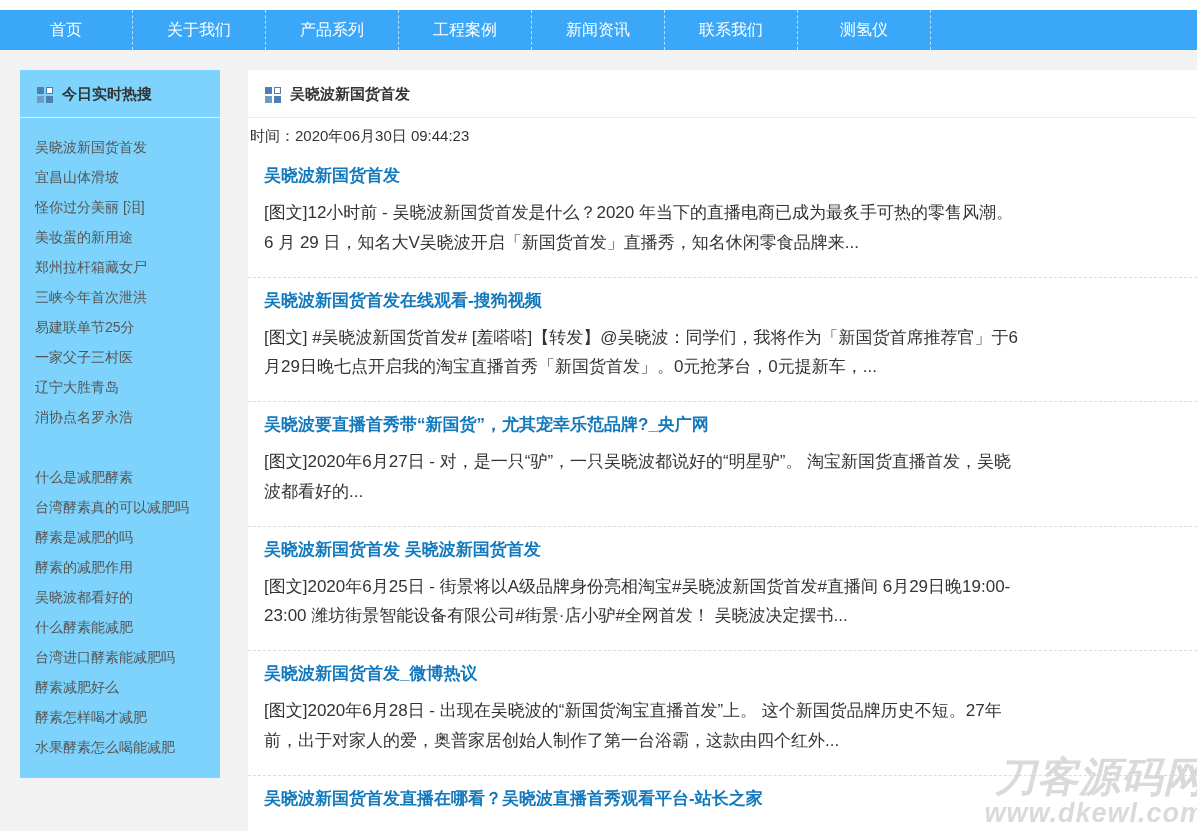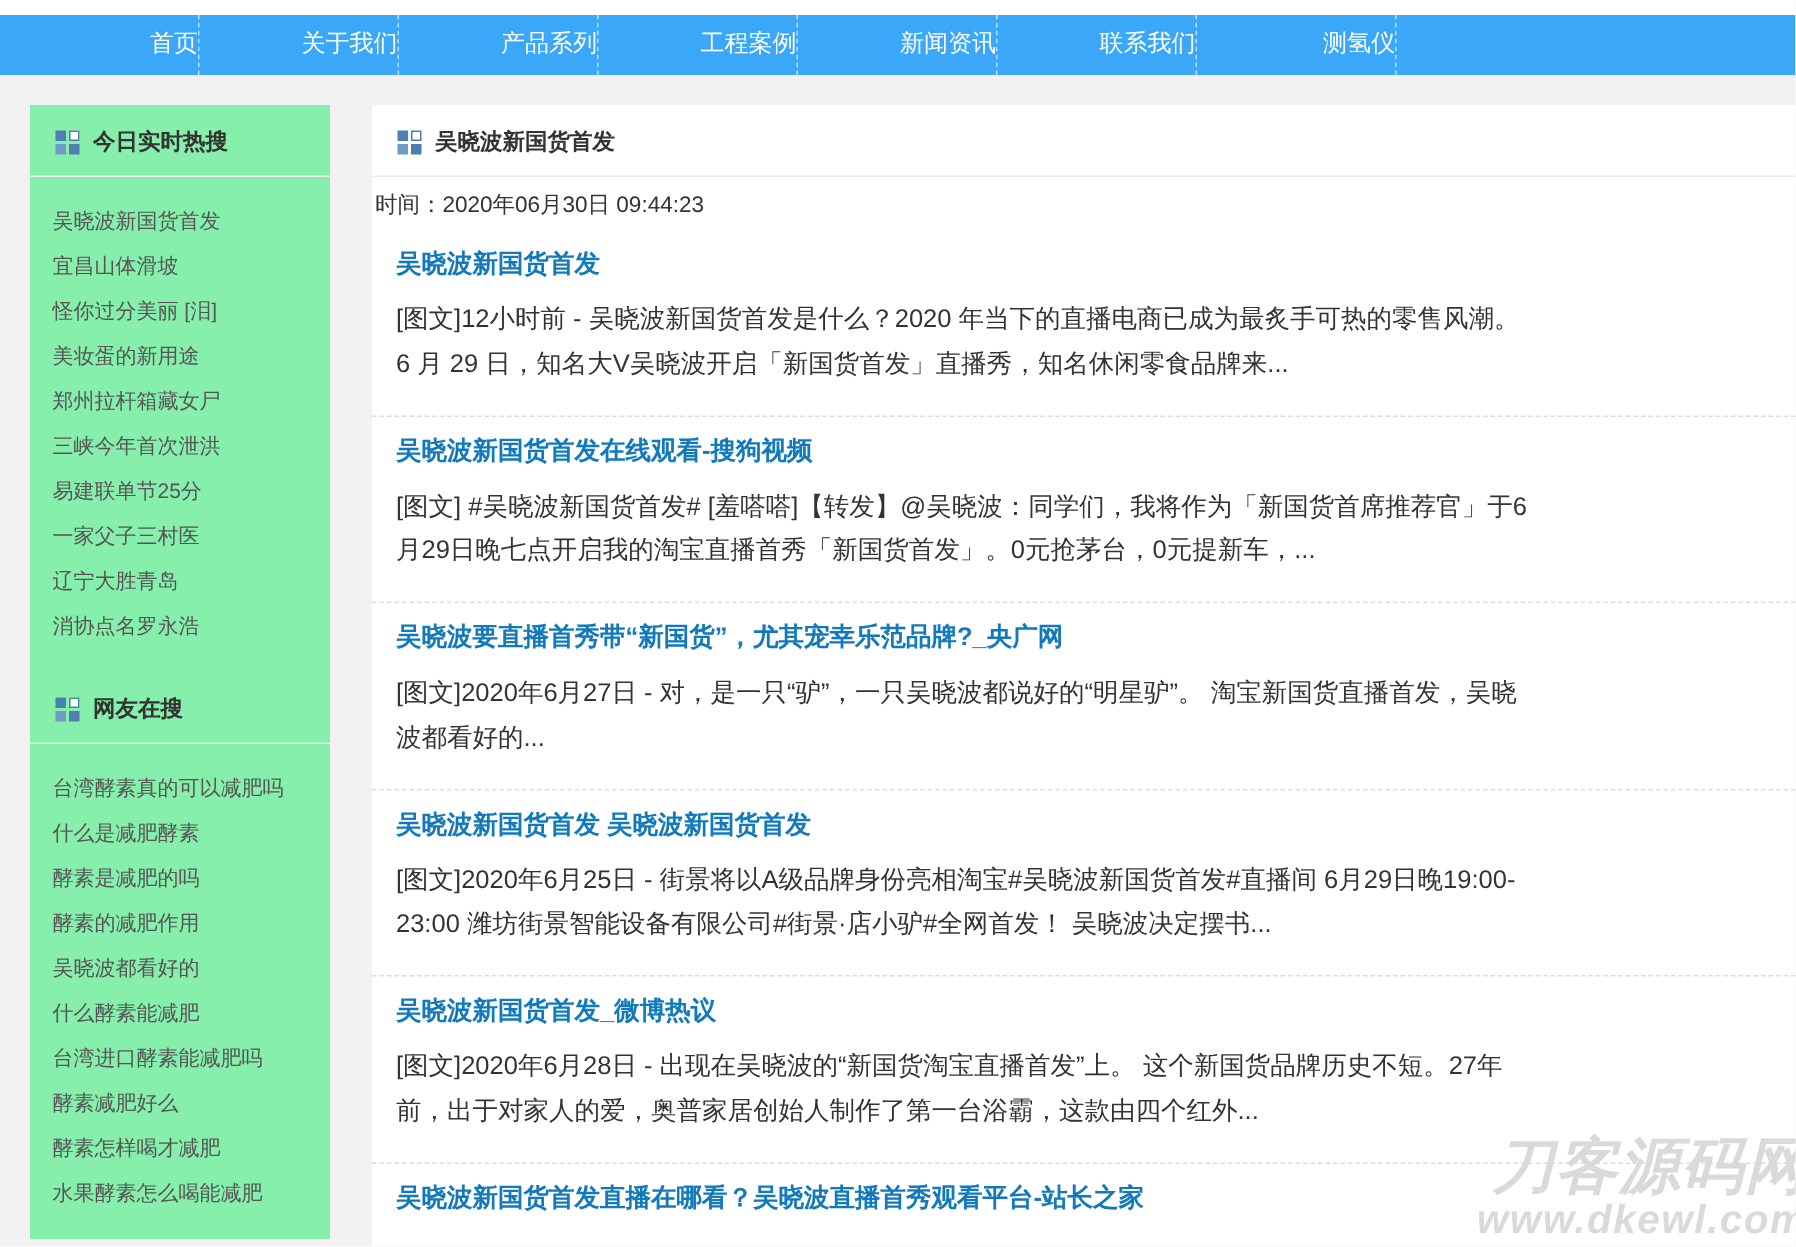--- a/index.html
+++ b/index.html
@@ -14,35 +14,35 @@
   .top-white-strip { height: 10px; background: #ffffff; }
   .main-nav {
     height: 40px;
     background: #3aa7f8;
     display: flex;
     align-items: stretch;
   }
   .nav-item {
     width: 133px;
     line-height: 40px;
-    text-align: right;
+    text-align: center;
     color: #ffffff;
     font-size: 16px;
     text-decoration: none;
     border-right: 1px dashed rgba(255,255,255,0.65);
     cursor: pointer;
     white-space: nowrap;
   }
   .nav-filler { flex: 1; }
   
   .sidebar {
     position: absolute;
     left: 20px; top: 70px;
     width: 200px;
-    background: #86efac;
+    background: #7dd3fc;
   }
   .content {
     position: absolute;
     left: 248px; top: 70px;
     right: 0;
     height: 761px;
     background: #ffffff;
     overflow: hidden;
   }
   .panel-header {
@@ -155,32 +155,23 @@
       <li>美妆蛋的新用途</li>
       <li>郑州拉杆箱藏女尸</li>
       <li>三峡今年首次泄洪</li>
       <li>易建联单节25分</li>
       <li>一家父子三村医</li>
       <li>辽宁大胜青岛</li>
       <li>消协点名罗永浩</li>
     </ul>
   </section>
   <section>
-    <div class="panel-header">
-      <span class="grid-icon">
-          <i class="sq-solid"></i>
-          <i class="sq-hollow"></i>
-          <i class="sq-light"></i>
-          <i class="sq-solid"></i>
-        </span>
-      <span>网友在搜</span>
-    </div>
     <ul class="side-list">
+      <li>什么是减肥酵素</li>
       <li>台湾酵素真的可以减肥吗</li>
-      <li>什么是减肥酵素</li>
       <li>酵素是减肥的吗</li>
       <li>酵素的减肥作用</li>
       <li>吴晓波都看好的</li>
       <li>什么酵素能减肥</li>
       <li>台湾进口酵素能减肥吗</li>
       <li>酵素减肥好么</li>
       <li>酵素怎样喝才减肥</li>
       <li>水果酵素怎么喝能减肥</li>
     </ul>
   </section>

